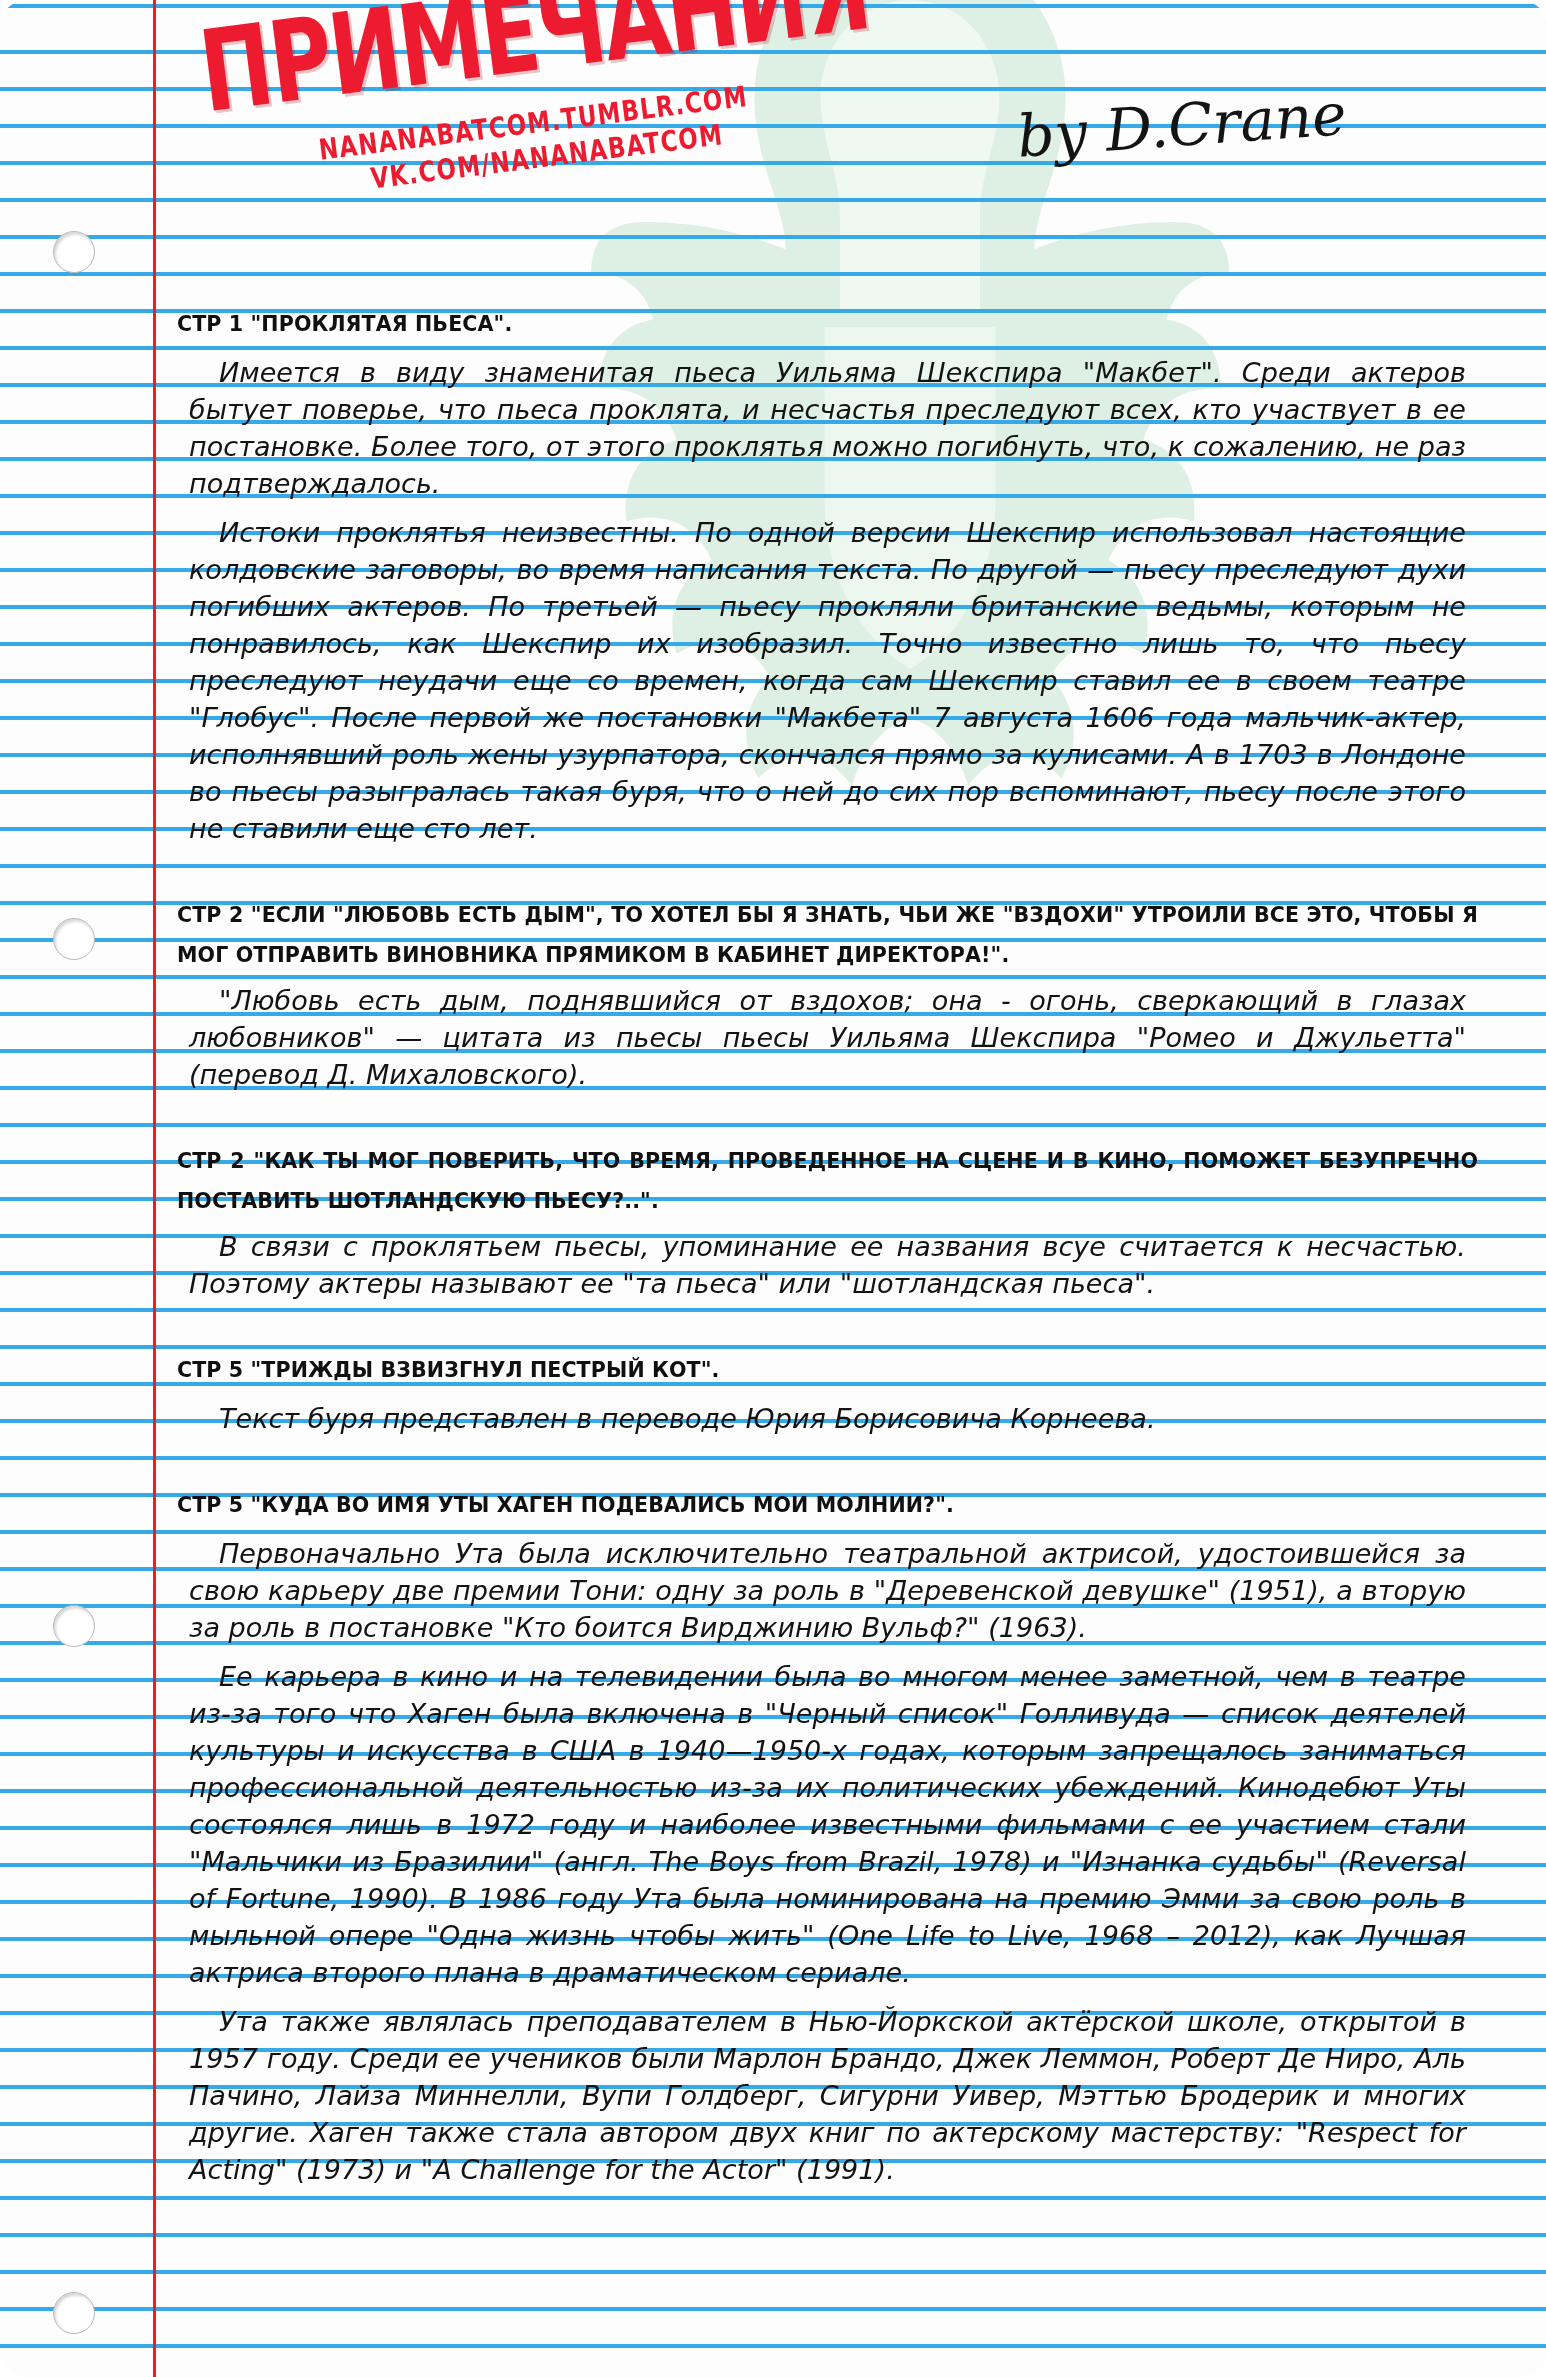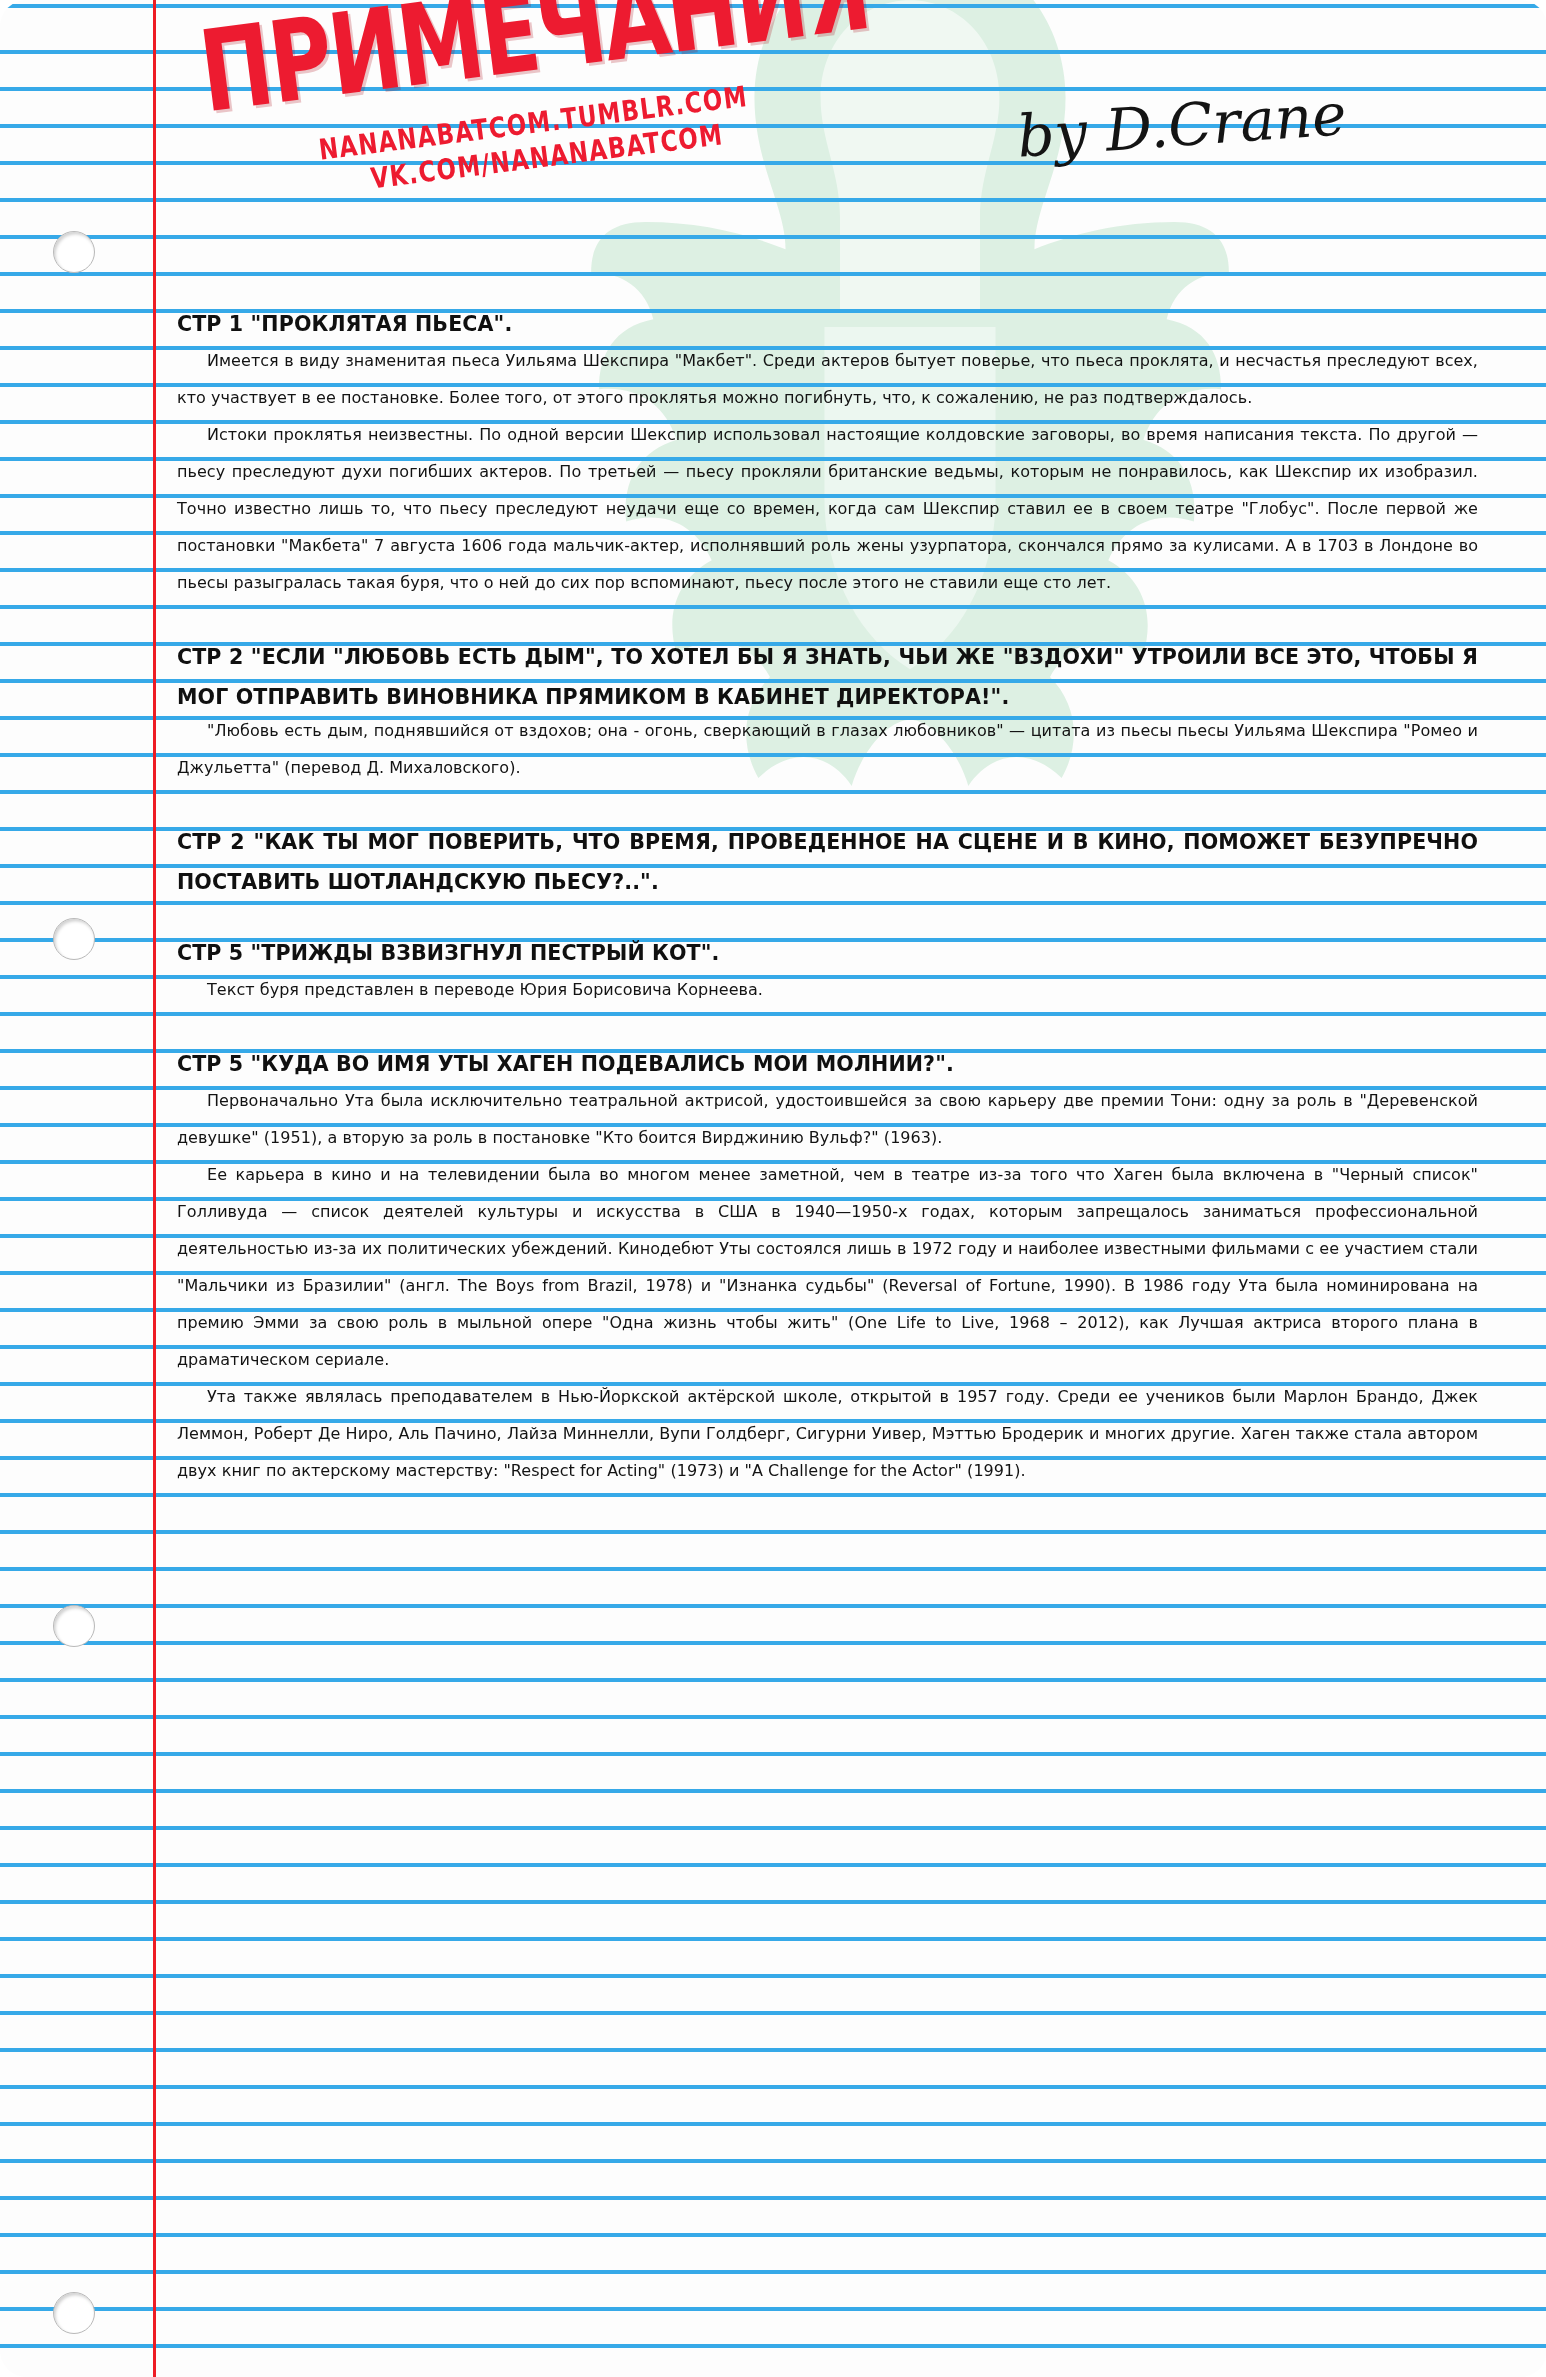--- a/index.html
+++ b/index.html
@@ -161,28 +161,29 @@
     transform: scaleY(1.06);
     transform-origin: left top;
   }
   .sec-heading.justified {
     text-align: justify;
     text-align-last: left;
   }
   .para {
     font-family: "DejaVu Sans", sans-serif;
     font-weight: 400;
-    font-size: 16px;
+    font-size: 27px;
     line-height: 37px;
     color: #131313;
     text-align: justify;
     text-align-last: left;
     text-indent: 30px;
-    margin: 0;
+    margin: 12px;
     letter-spacing: 0.04px;
+    font-style: italic;
   }
   .gap-line { height: 37px; }
 </style>
 </head>
 <body>
 
 <div id="sheet">
 
   <svg id="watermark" viewBox="0 0 820 1260" xmlns="http://www.w3.org/2000/svg">
     <g fill="#ddf0e3">
@@ -222,20 +223,21 @@
     <div class="gap-line"></div>
 
     <div class="section">
       <div class="sec-heading justified">СТР 2 "ЕСЛИ "ЛЮБОВЬ ЕСТЬ ДЫМ", ТО ХОТЕЛ БЫ Я ЗНАТЬ, ЧЬИ ЖЕ "ВЗДОХИ" УТРОИЛИ ВСЕ ЭТО, ЧТОБЫ Я МОГ ОТПРАВИТЬ ВИНОВНИКА ПРЯМИКОМ В КАБИНЕТ ДИРЕКТОРА!".</div>
       <p class="para">"Любовь есть дым, поднявшийся от вздохов; она - огонь, сверкающий в глазах любовников" — цитата из пьесы пьесы Уильяма Шекспира "Ромео и Джульетта" (перевод Д. Михаловского).</p>
     </div>
     <div class="gap-line"></div>
 
     <div class="section">
       <div class="sec-heading justified">СТР 2 "КАК ТЫ МОГ ПОВЕРИТЬ, ЧТО ВРЕМЯ, ПРОВЕДЕННОЕ НА СЦЕНЕ И В КИНО, ПОМОЖЕТ БЕЗУПРЕЧНО ПОСТАВИТЬ ШОТЛАНДСКУЮ ПЬЕСУ?..".</div>
+      <p class="para">В связи с проклятьем пьесы, упоминание ее названия всуе считается к несчастью. Поэтому актеры называют ее "та пьеса" или "шотландская пьеса".</p>
     </div>
     <div class="gap-line"></div>
 
     <div class="section">
       <div class="sec-heading">СТР 5 "ТРИЖДЫ ВЗВИЗГНУЛ ПЕСТРЫЙ КОТ".</div>
       <p class="para">Текст буря представлен в переводе Юрия Борисовича Корнеева.</p>
     </div>
     <div class="gap-line"></div>
 
     <div class="section">

